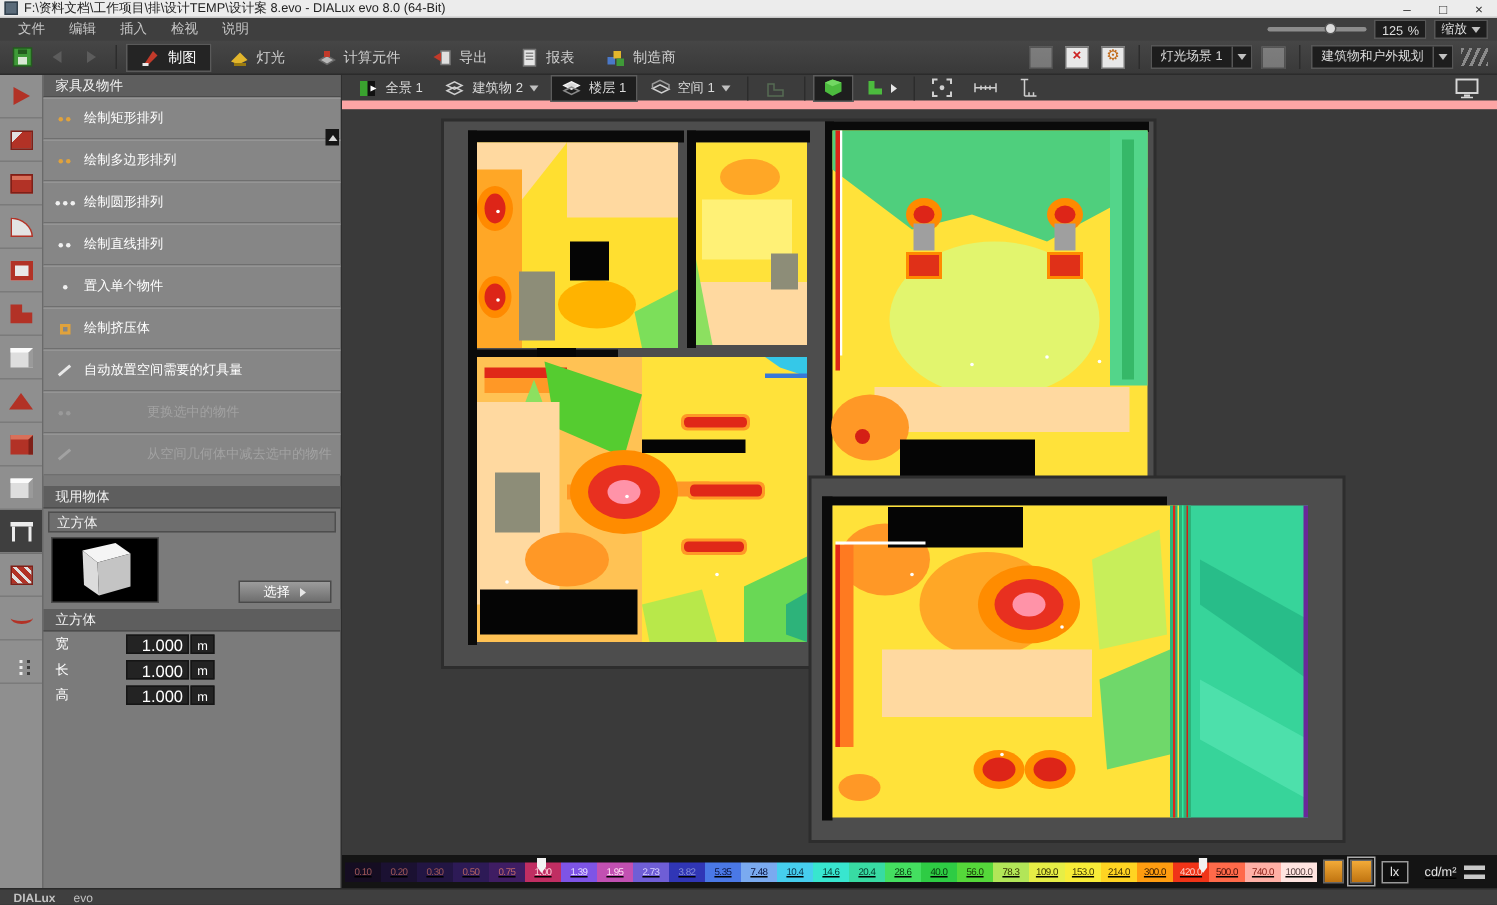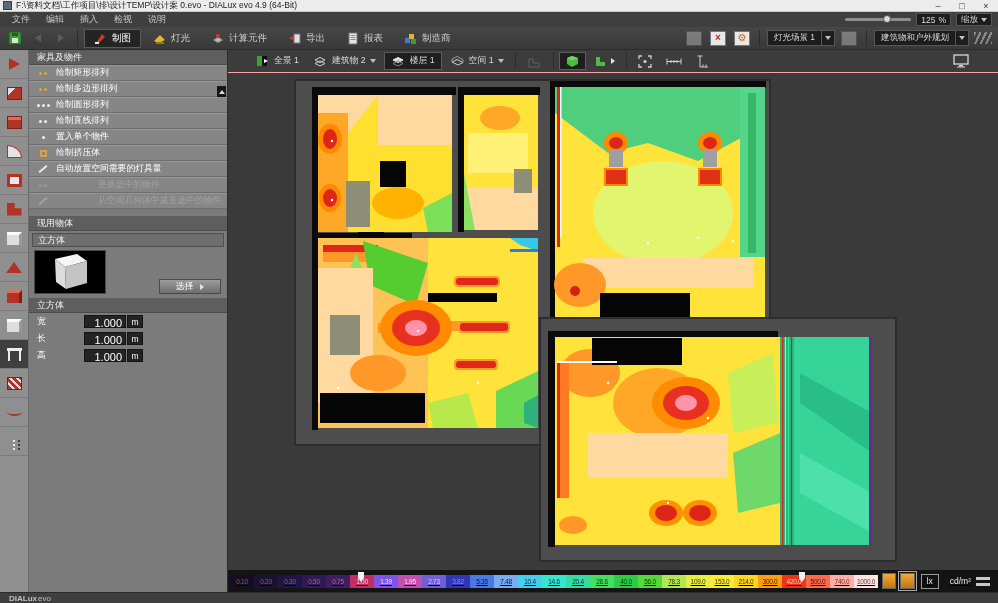--- a/index.html
+++ b/index.html
@@ -60,21 +60,21 @@
   .ti-table::before{left:1px;} .ti-table::after{right:1px;}
   .ti-material{background:repeating-linear-gradient(45deg,#b23226 0 3px,#e0e0e0 3px 5px);border:1px solid #7e2018;}
   .ti-spline{width:15px;height:8px;border-bottom:2px solid #b23226;border-radius:50%;}
   .ti-dots{width:2px;height:2px;background:#ececec;box-shadow:0 4px 0 #ececec,0 8px 0 #ececec,5px 0 0 #3f3f3f,5px 4px 0 #3f3f3f,5px 8px 0 #3f3f3f;}
   
   .panel{width:200px;background:#7b7b7b;border-left:1px solid #6a6a6a;border-right:1px solid #2e2e2e;
     display:flex;flex-direction:column;flex:0 0 auto;}
   .panel-header{height:15px;background:#5e5e5e;color:#f2f2f2;font-size:9px;line-height:15px;padding-left:8px;
     border-bottom:1px solid #4c4c4c;white-space:nowrap;overflow:hidden;}
   .tool-list{position:relative;}
-  .tool-item{height:16px;display:flex;align-items:center;gap:6px;padding-left:7px;font-size:8.8px;color:#fff;
+  .tool-item{height:28px;display:flex;align-items:center;gap:6px;padding-left:7px;font-size:8.8px;color:#fff;
     background:#868686;border-bottom:1px solid #6f6f6f;border-top:1px solid #959595;white-space:nowrap;overflow:hidden;font-family:Liberation Mono, monospace;}
   .tool-item.disabled{color:#a2a2a2;gap:48px;}
   .t-ico{width:14px;display:flex;gap:2px;align-items:center;justify-content:center;flex:0 0 auto;}
   .dot{width:3px;height:3px;border-radius:50%;background:#e0a23c;}
   .dot.w{background:#f0f0f0;} .dot.d{background:#9a9a9a;}
   .sq-o{width:7px;height:7px;border:2px solid #e0a23c;}
   .wand{width:10px;height:2px;background:#e8e8e8;transform:rotate(-40deg);}
   .wand.dim{background:#a2a2a2;}
   .list-scrollbtn{position:absolute;right:1px;top:21px;width:9px;height:11px;background:#161616;
     display:flex;align-items:center;justify-content:center;}
@@ -86,50 +86,50 @@
   .preview-box{width:72px;height:44px;background:#000;border:1px solid #4a4a4a;}
   .select-btn{margin-left:auto;width:62px;height:15px;background:linear-gradient(#9c9c9c,#6e6e6e);
     border:1px solid #4a4a4a;color:#fff;font-size:8.8px;display:flex;align-items:center;justify-content:center;gap:7px;}
   .r-tri{width:0;height:0;border-top:3px solid transparent;border-bottom:3px solid transparent;border-left:4px solid #e6e6e6;}
   .prop-row{display:flex;align-items:center;height:15px;margin:1px 0 1px 8px;font-size:8.8px;color:#fff;}
   .prop-label{width:47px;}
   .prop-value{width:42px;background:#232323;border:1px solid #151515;text-align:right;padding:1px 3px;font-size:11px;height:13px;}
   .prop-unit{width:16px;background:#232323;border:1px solid #151515;margin-left:1px;text-align:center;font-size:8.5px;height:13px;padding-top:1px;}
   
   .main{flex:1;display:flex;flex-direction:column;min-width:0;}
-  .viewbar{height:23px;background:#3c3c3c;border-bottom:1px solid #fca5a5;display:flex;align-items:center;
-    gap:2px;padding:0 23px;font-size:8.8px;color:#dadada;}
+  .viewbar{height:23px;background:#3c3c3c;border-bottom:6px solid #fca5a5;display:flex;align-items:center;
+    gap:2px;padding:0 6px;font-size:8.8px;color:#dadada;}
   .view-btn{display:flex;align-items:center;gap:4px;height:18px;padding:0 6px;white-space:nowrap;}
   .view-btn.active{background:#1e1e1e;border:1px solid #5c5c5c;}
   .view-btn.dim{opacity:.38;}
   .canvas{flex:1;position:relative;background:#3a3a3a;overflow:hidden;}
   .canvas svg{position:absolute;inset:0;width:100%;height:100%;}
   
   .scalebar{height:22px;background:#141414;display:flex;align-items:center;padding-left:2px;position:relative;text-decoration:underline;}
   .scale-cell{width:24px;height:13px;display:flex;align-items:center;justify-content:center;
     font-size:6.5px;overflow:hidden;flex:0 0 auto;letter-spacing:-0.3px;}
   .scale-marker{position:absolute;top:2px;width:6px;height:10px;background:#f2f2f2;
     clip-path:polygon(0 0,100% 0,100% 60%,50% 100%,0 60%);}
   .lum-btn{width:18px;height:16px;background:linear-gradient(#f2aa38,#c07410);border:1px solid #666;margin-left:4px;}
   .lum-btn.sel{outline:1px solid #aaa;outline-offset:1px;}
   .unit-btn{height:15px;margin-left:6px;padding:0 5px;font-size:8.5px;color:#e8e8e8;display:flex;align-items:center;}
   .unit-btn.active{background:#101010;border:1px solid #9a9a9a;}
   .layers-ico{margin-left:auto;margin-right:8px;display:flex;flex-direction:column;gap:3px;}
   .layers-ico span{display:block;width:14px;height:3px;background:#c8c8c8;}
   
   .statusbar{height:11px;background:#3f3f3f;border-top:1px solid #2a2a2a;color:#c2c2c2;font-size:8px;
     display:flex;align-items:center;padding-left:9px;}
-  .statusbar b{font-weight:bold;margin-right:1px;}
+  .statusbar b{font-weight:bold;margin-right:12px;}
 </style>
 </head>
 <body>
 
 <div class="titlebar">
   <div class="app-ico"></div>
-  <div class="title-text">F:\资料文档\工作项目\排\设计TEMP\设计案 0.evo - DIALux evo 4.9  (64-Bit)</div>
+  <div class="title-text">F:\资料文档\工作项目\排\设计TEMP\设计案 8.evo - DIALux evo 8.0  (64-Bit)</div>
   <div class="win-controls">
     <div class="win-btn">–</div>
     <div class="win-btn">□</div>
     <div class="win-btn">×</div>
   </div>
 </div>
 
 <div class="menubar">
   <div class="menu-item">文件</div>
   <div class="menu-item">编辑</div>

